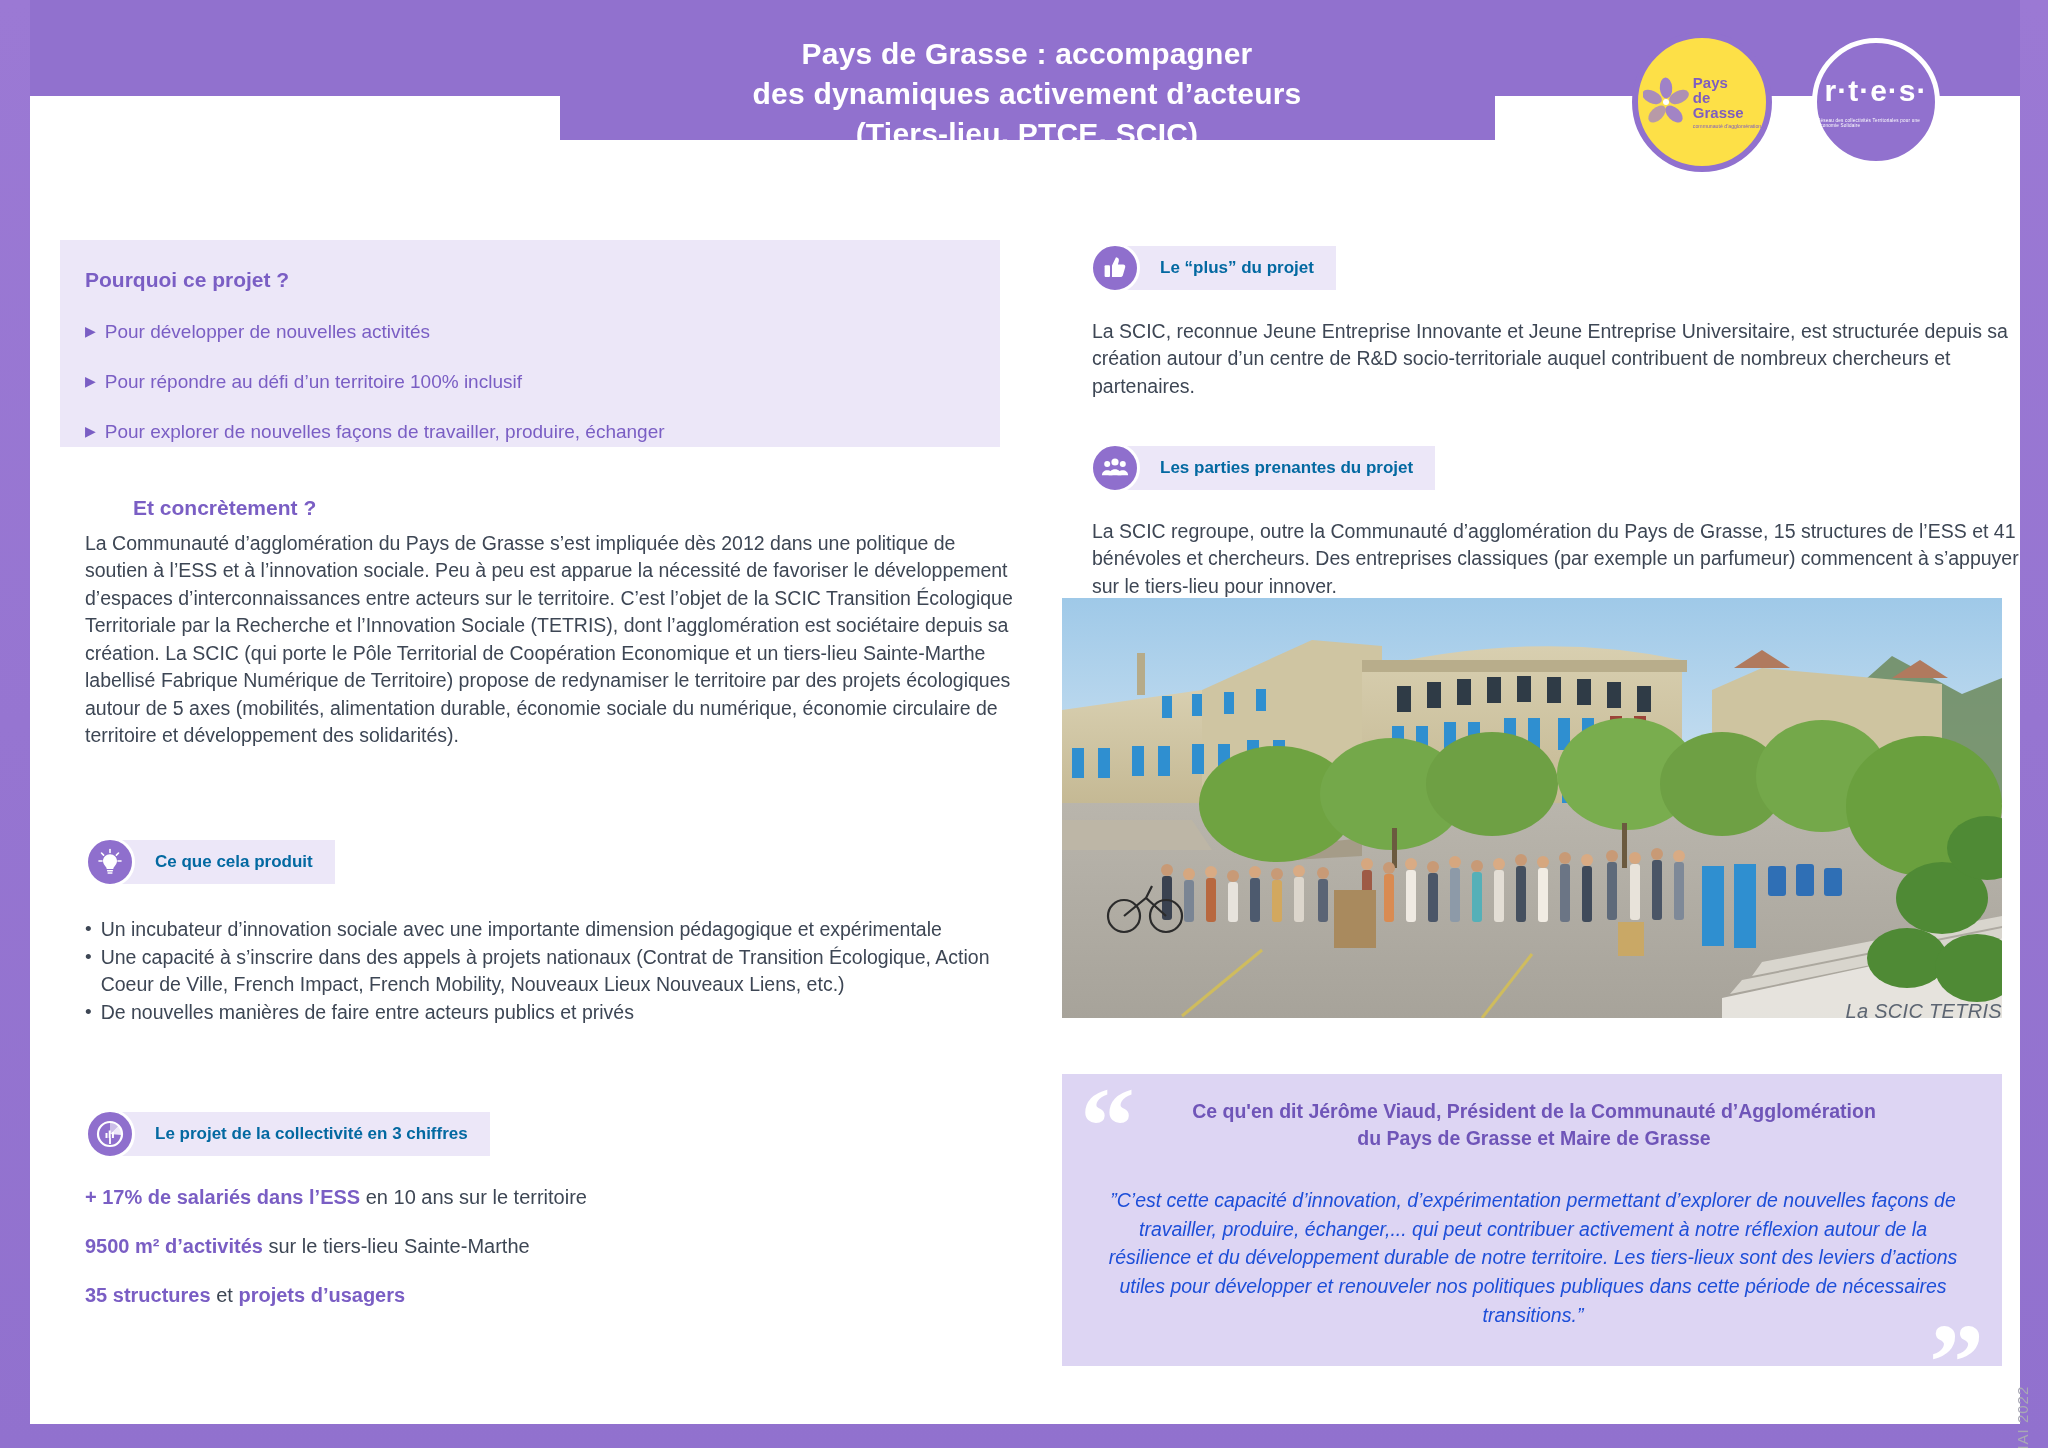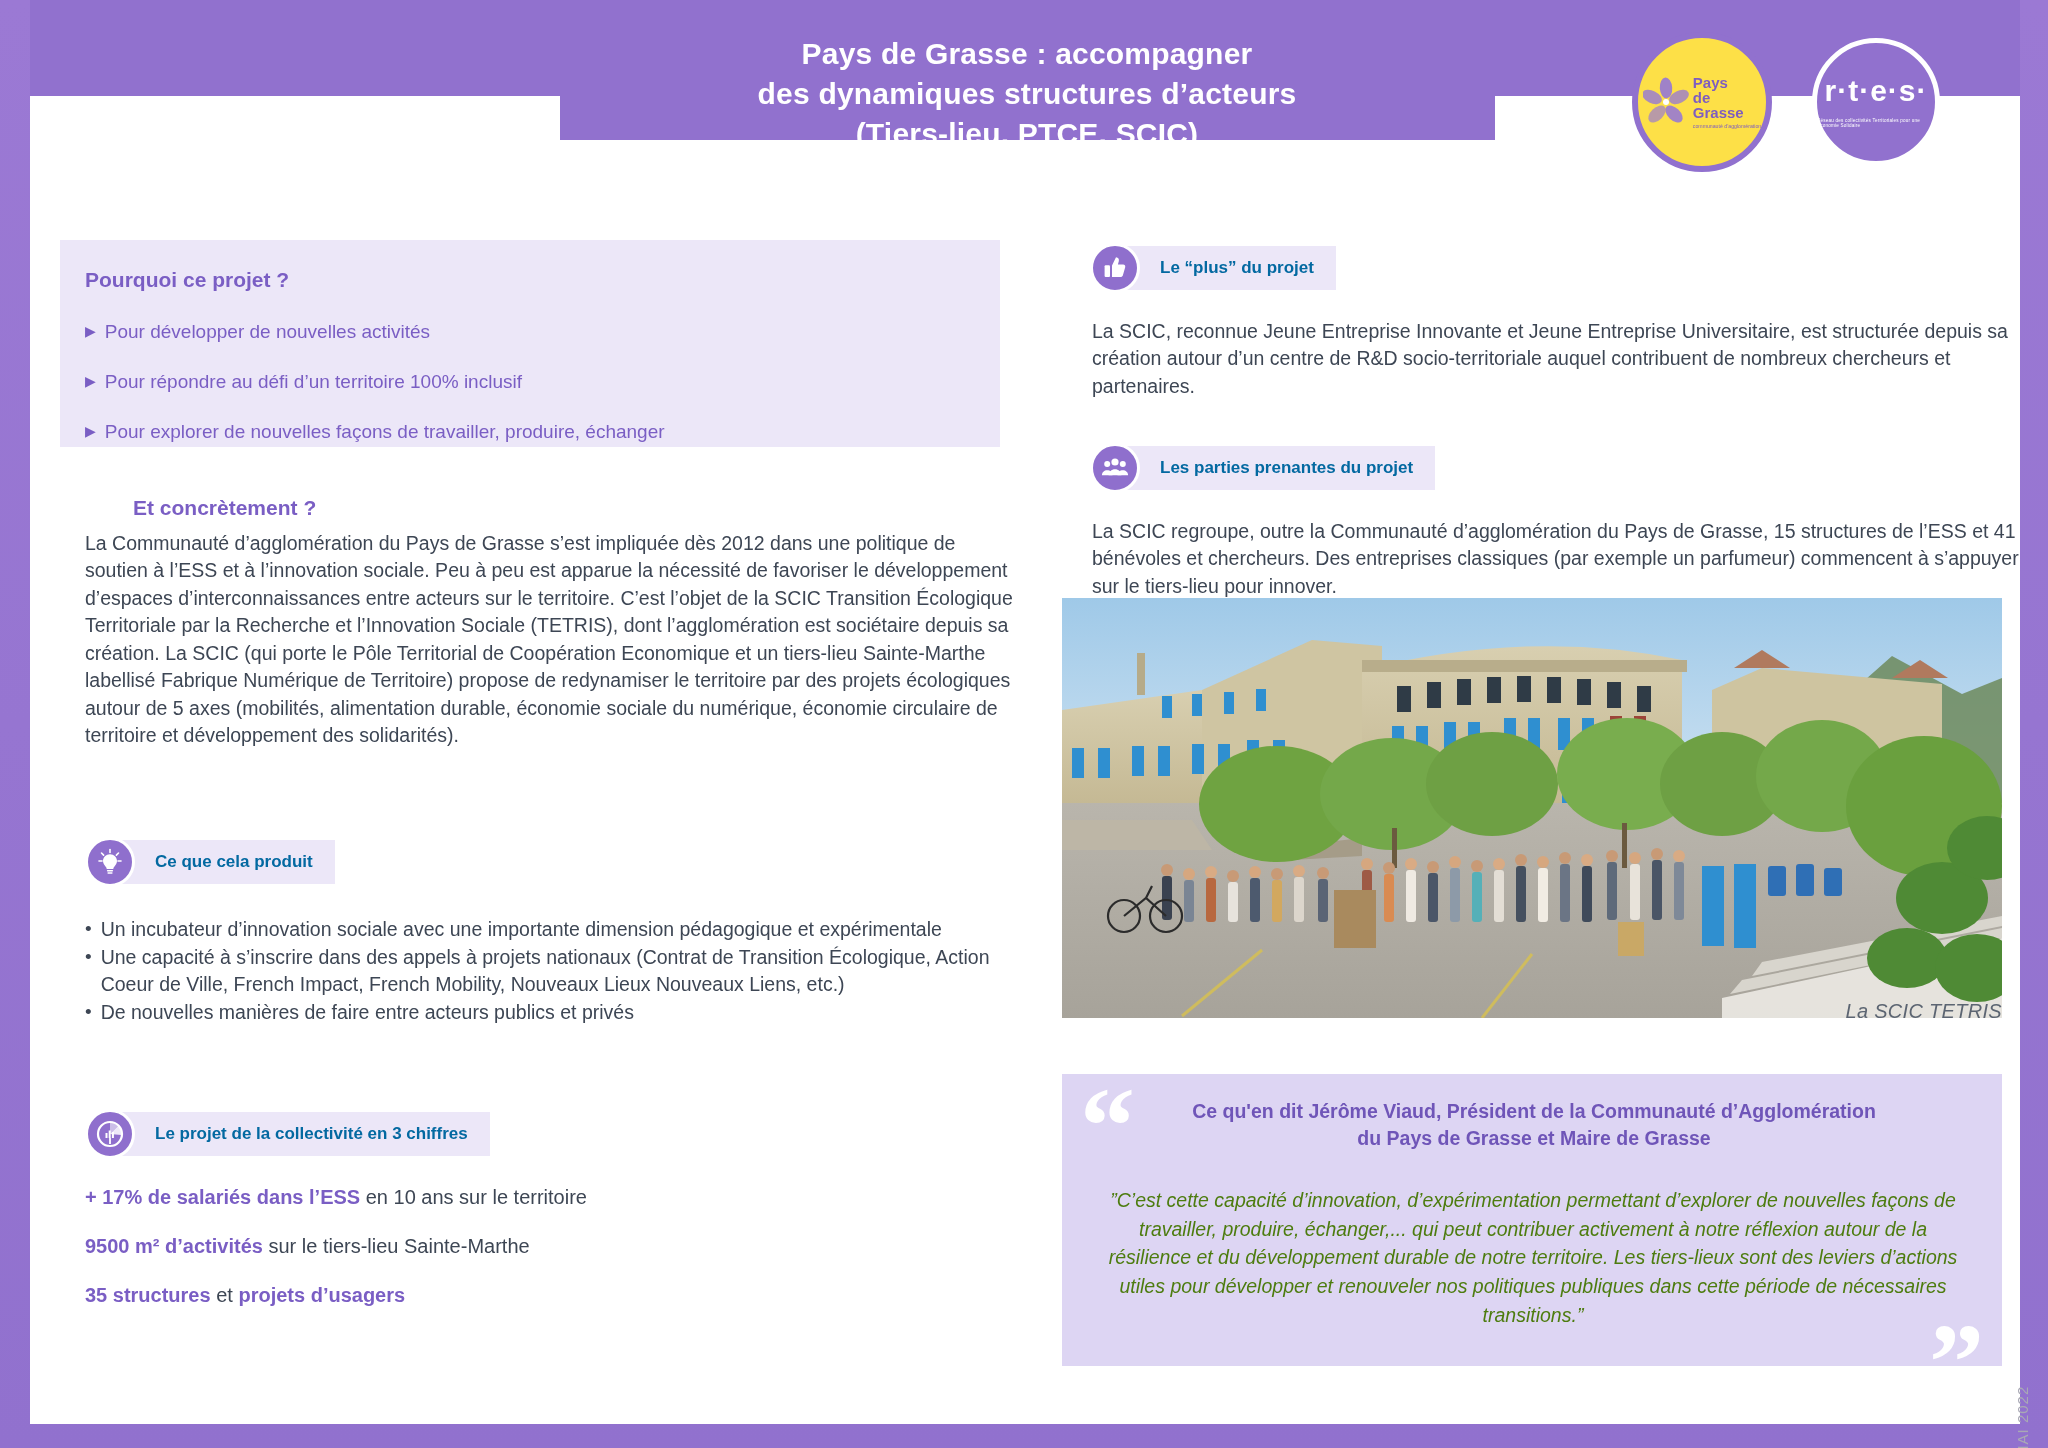--- a/index.html
+++ b/index.html
@@ -187,21 +187,21 @@
     color:#ffffff; font-size:110px; font-weight:bold;
     font-family:"Liberation Serif", serif; line-height:.8;
   }
   #quote-attrib {
     position:absolute; left:48px; top:24px; width:848px;
     text-align:center; color:#6f55b8;
     font-size:19.5px; font-weight:bold; line-height:1.36;
   }
   #quote-text {
     position:absolute; left:40px; top:112px; width:862px;
-    text-align:center; color:#4d7c0f;
+    text-align:center; color:#1d4ed8;
     font-size:19.5px; font-style:italic; line-height:1.47;
   }
 
   
   #date-vert {
     position:absolute; right:6px; bottom:38px;
     color:#a9a9b4; font-size:15px; letter-spacing:1px;
     transform-origin: 100% 100%;
     writing-mode: vertical-rl;
     transform: rotate(180deg);
@@ -213,21 +213,21 @@
 <div id="page">
   <div id="sheet">
 
     <div id="header-band">
       <div id="header-purple"></div>
       <div id="header-notch"></div>
       <div id="header-notch-right"></div>
 
       <div id="header-title">
         <span class="tline">Pays de Grasse : accompagner</span>
-        <span class="tline">des dynamiques structures d’acteurs</span>
+        <span class="tline">des dynamiques activement d’acteurs</span>
         <span class="tline">(Tiers-lieu, PTCE, SCIC)</span>
       </div>
 
       <div id="logo-pdg" class="logo-circle">
         <div id="logo-pdg-inner">
           <svg width="46" height="50" viewBox="0 0 46 50">
             <g fill="#9a7cd0">
               <ellipse cx="23" cy="11" rx="6.2" ry="10.5" transform="rotate(-4 23 11)" opacity=".95"></ellipse>
               <ellipse cx="36" cy="20" rx="6.2" ry="10.5" transform="rotate(64 36 20)" opacity=".8"></ellipse>
               <ellipse cx="31" cy="37" rx="6.2" ry="10.5" transform="rotate(134 31 37)" opacity=".92"></ellipse>

